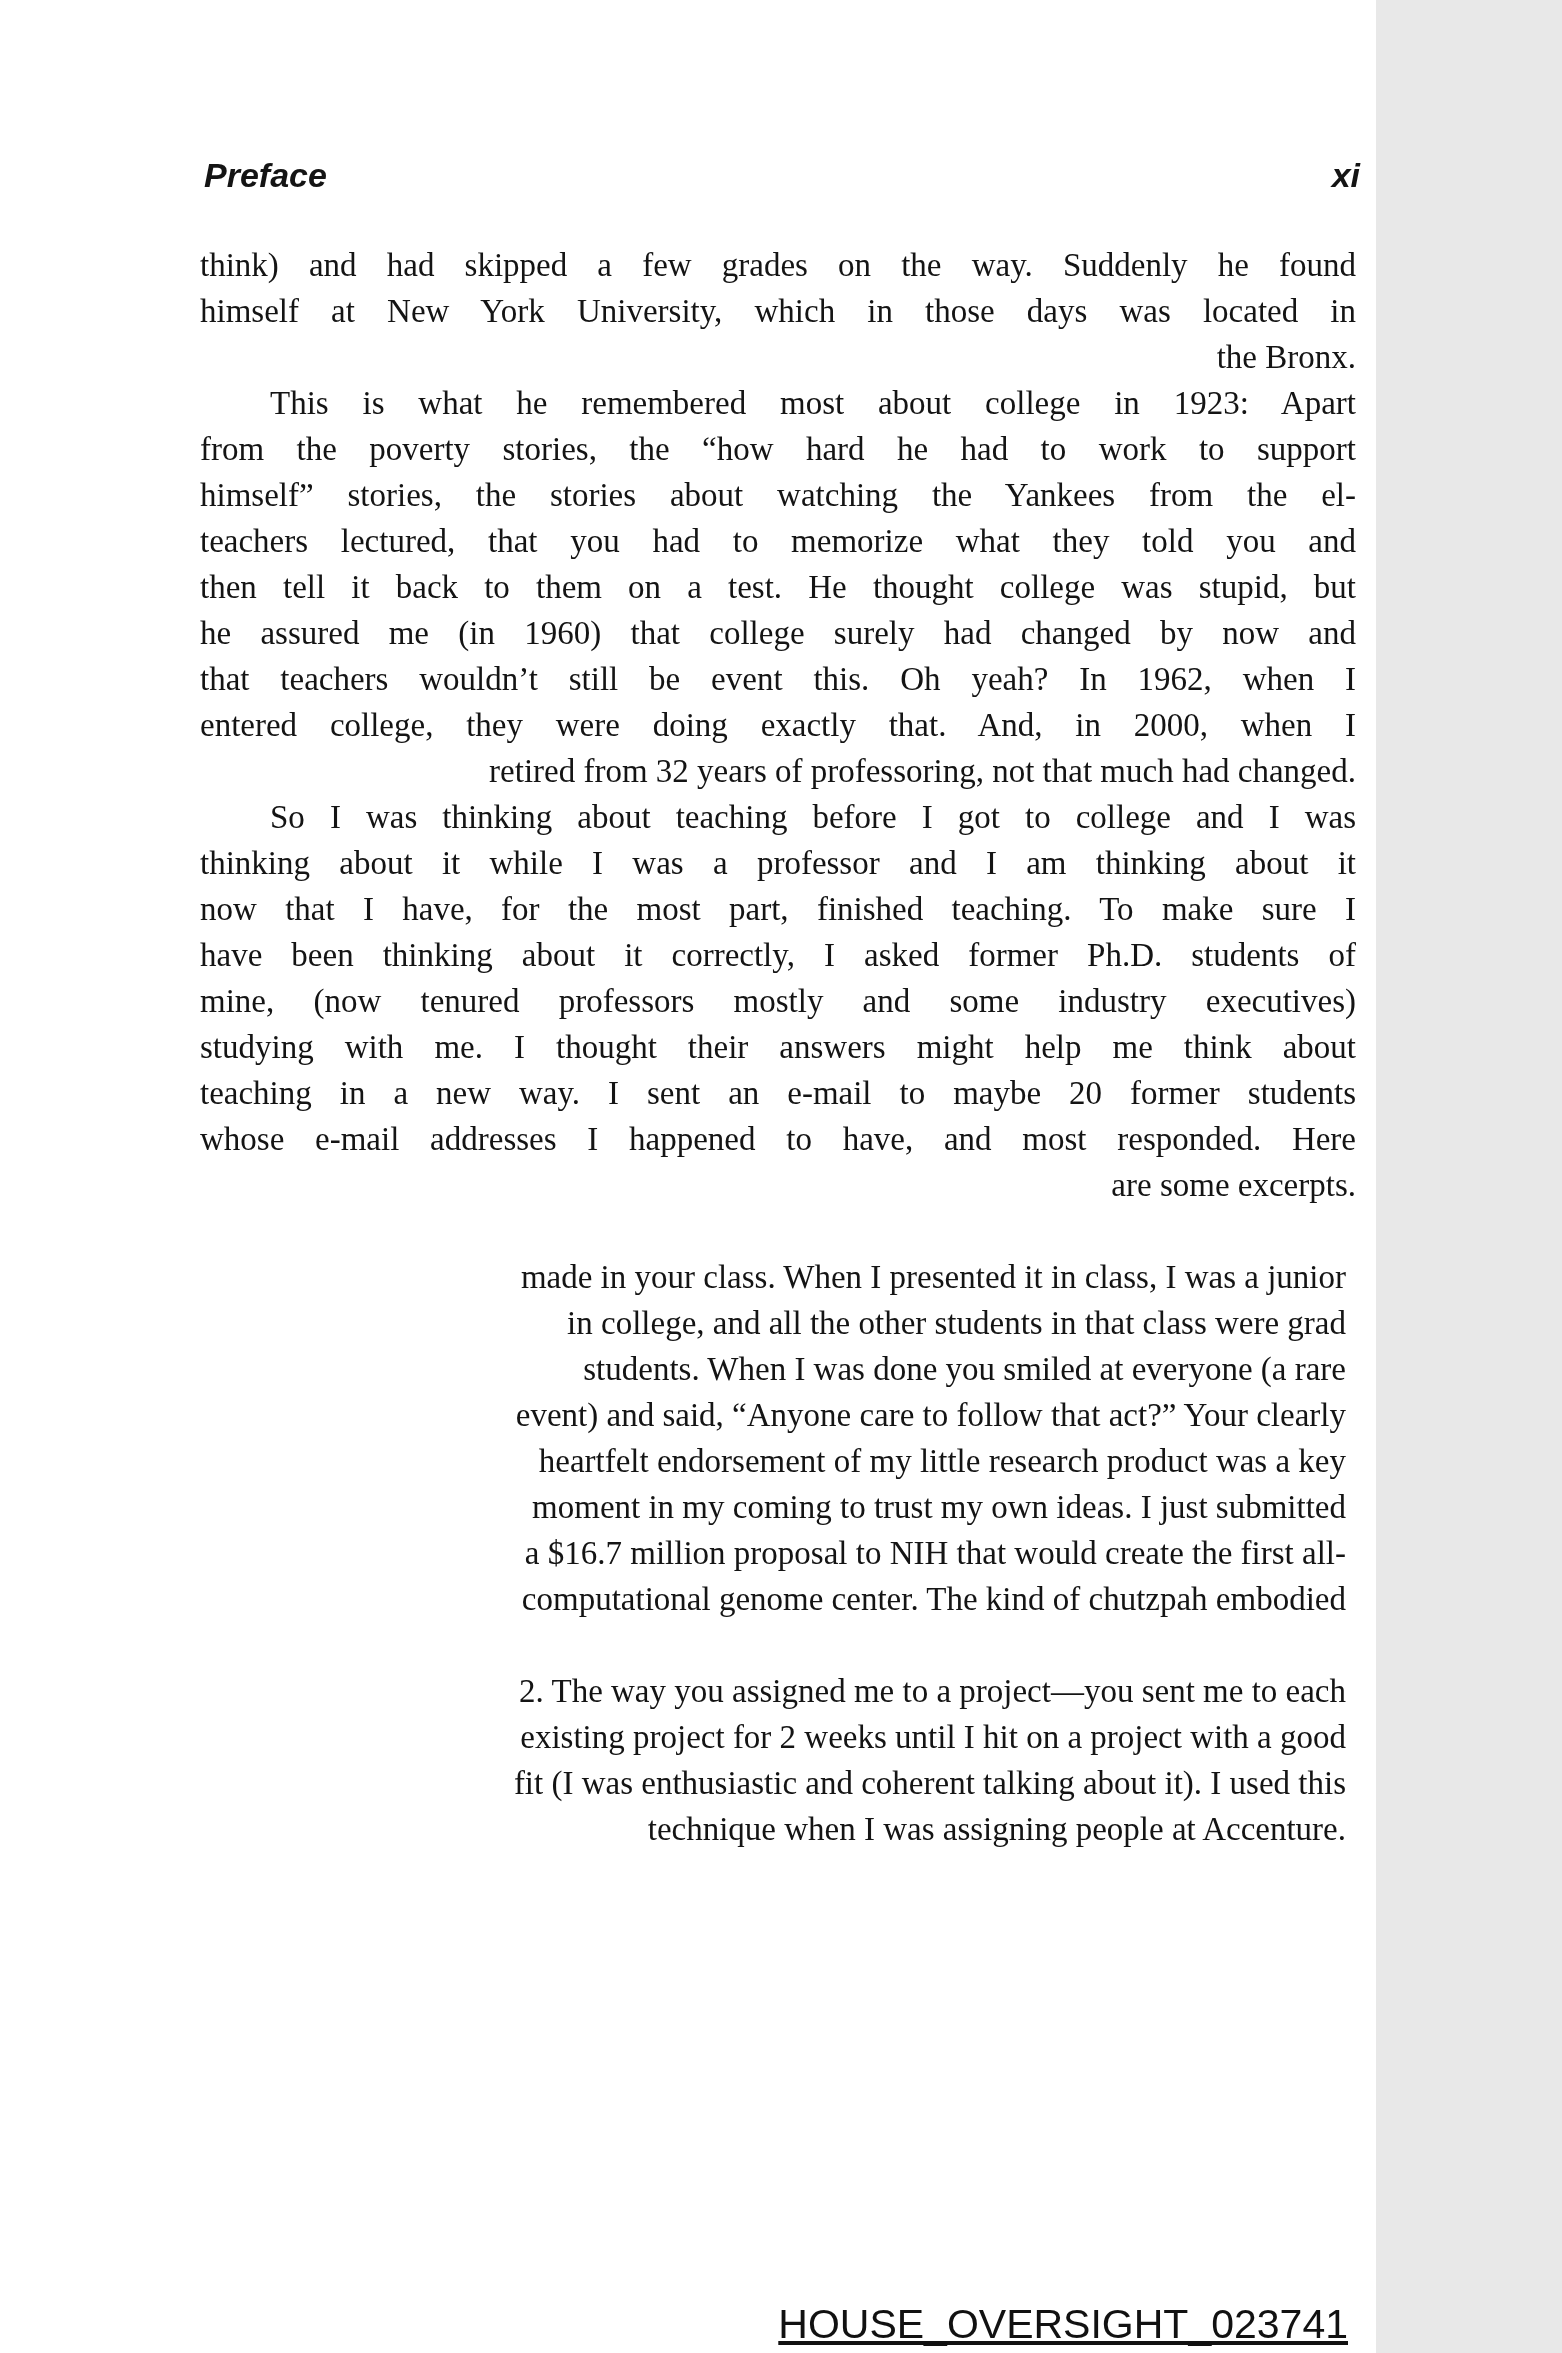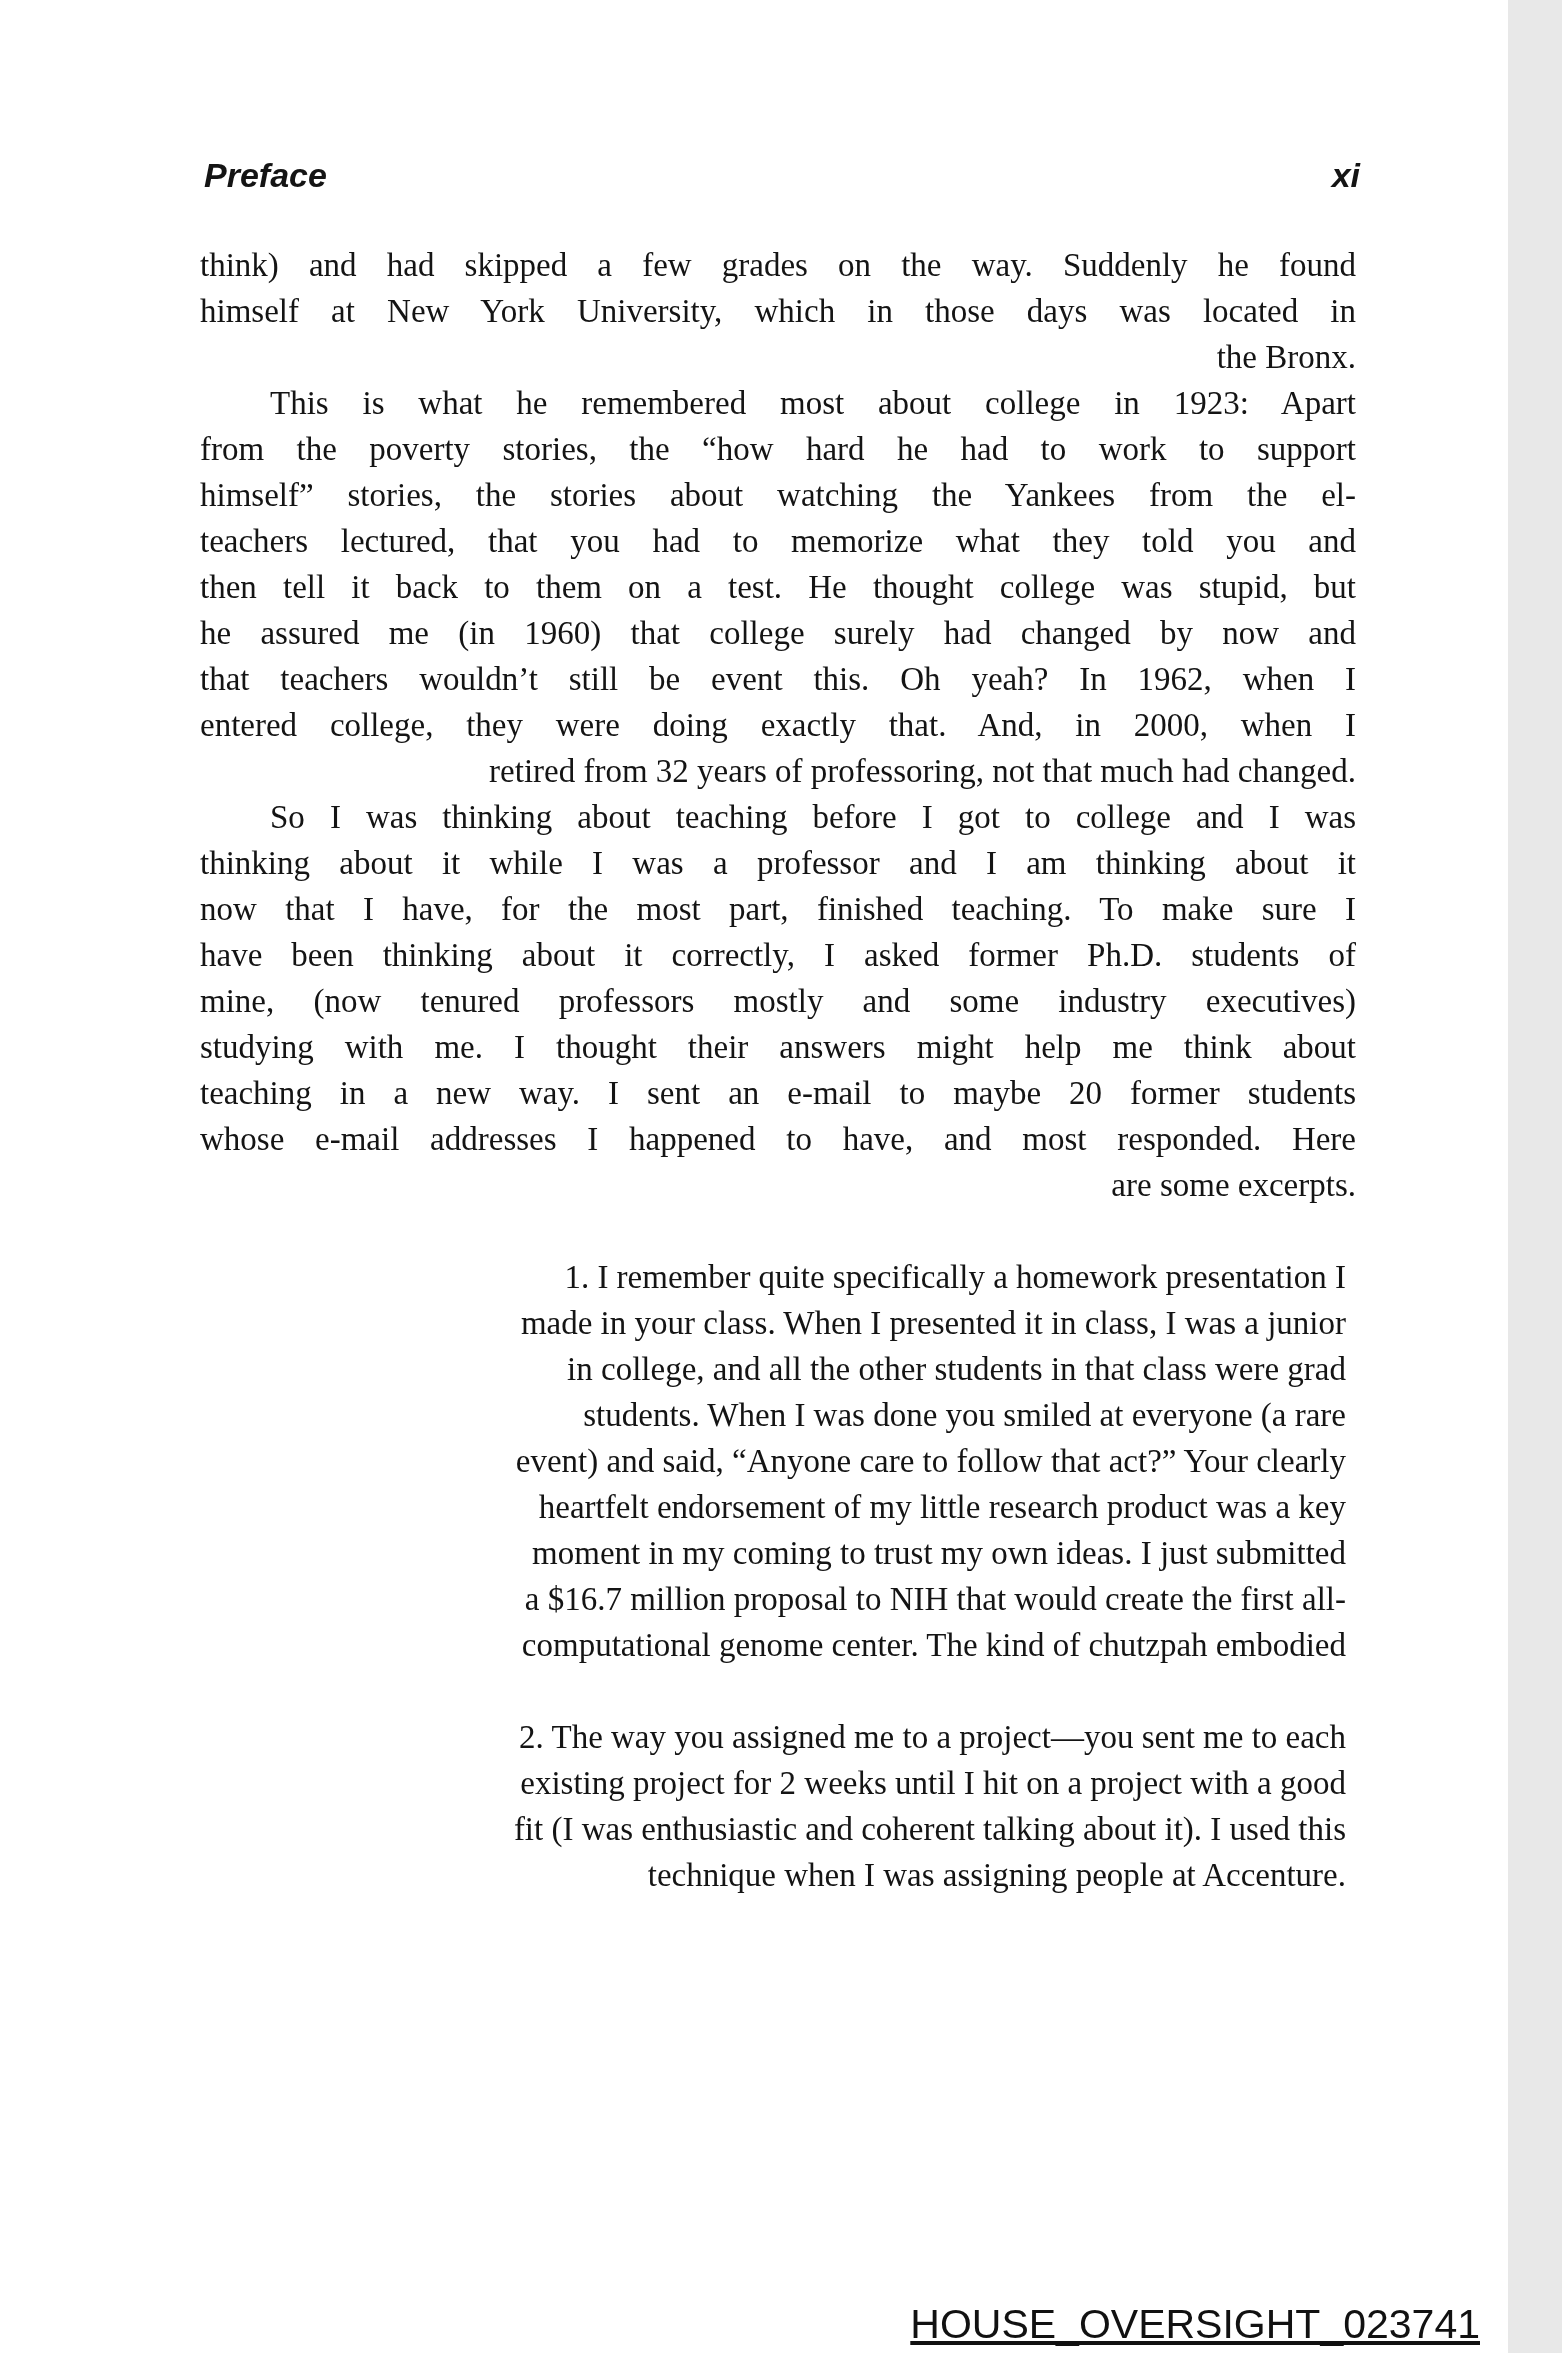--- a/index.html
+++ b/index.html
@@ -2,21 +2,21 @@
 <html style="font-size:13.6px"><head>
 <meta charset="utf-8">
 <style>
   html, body {
     margin: 0;
     padding: 0;
     background: #e8e8e8;
   }
   .page {
     position: relative;
-    width: 1508px;
+    width: 1376px;
     height: 2354px;
     background: #ffffff;
     overflow: hidden;
     font-family: "Liberation Serif", serif;
     color: #121212;
   }
   
   .running-header {
     position: absolute;
     top: 156px;
@@ -101,21 +101,20 @@
         <div class="line j">thinking about it while I was a professor and I am thinking about it</div>
         <div class="line j">now that I have, for the most part, finished teaching. To make sure I</div>
         <div class="line j">have been thinking about it correctly, I asked former Ph.D. students of</div>
         <div class="line j">mine, (now tenured professors mostly and some industry executives)</div>
         <div class="line j">studying with me. I thought their answers might help me think about</div>
         <div class="line j">teaching in a new way. I sent an e-mail to maybe 20 former students</div>
         <div class="line j">whose e-mail addresses I happened to have, and most responded. Here</div>
         <div class="line">are some excerpts.</div>
       </div>
       <div class="para excerpt">
-        <div class="line">1. I remember quite specifically a homework presentation I</div>
         <div class="line">made in your class. When I presented it in class, I was a junior</div>
         <div class="line">in college, and all the other students in that class were grad</div>
         <div class="line">students. When I was done you smiled at everyone (a rare</div>
         <div class="line">event) and said, “Anyone care to follow that act?” Your clearly</div>
         <div class="line">heartfelt endorsement of my little research product was a key</div>
         <div class="line">moment in my coming to trust my own ideas. I just submitted</div>
         <div class="line">a $16.7 million proposal to NIH that would create the first all-</div>
         <div class="line">computational genome center. The kind of chutzpah embodied</div>
       </div>
       <div class="para excerpt">

